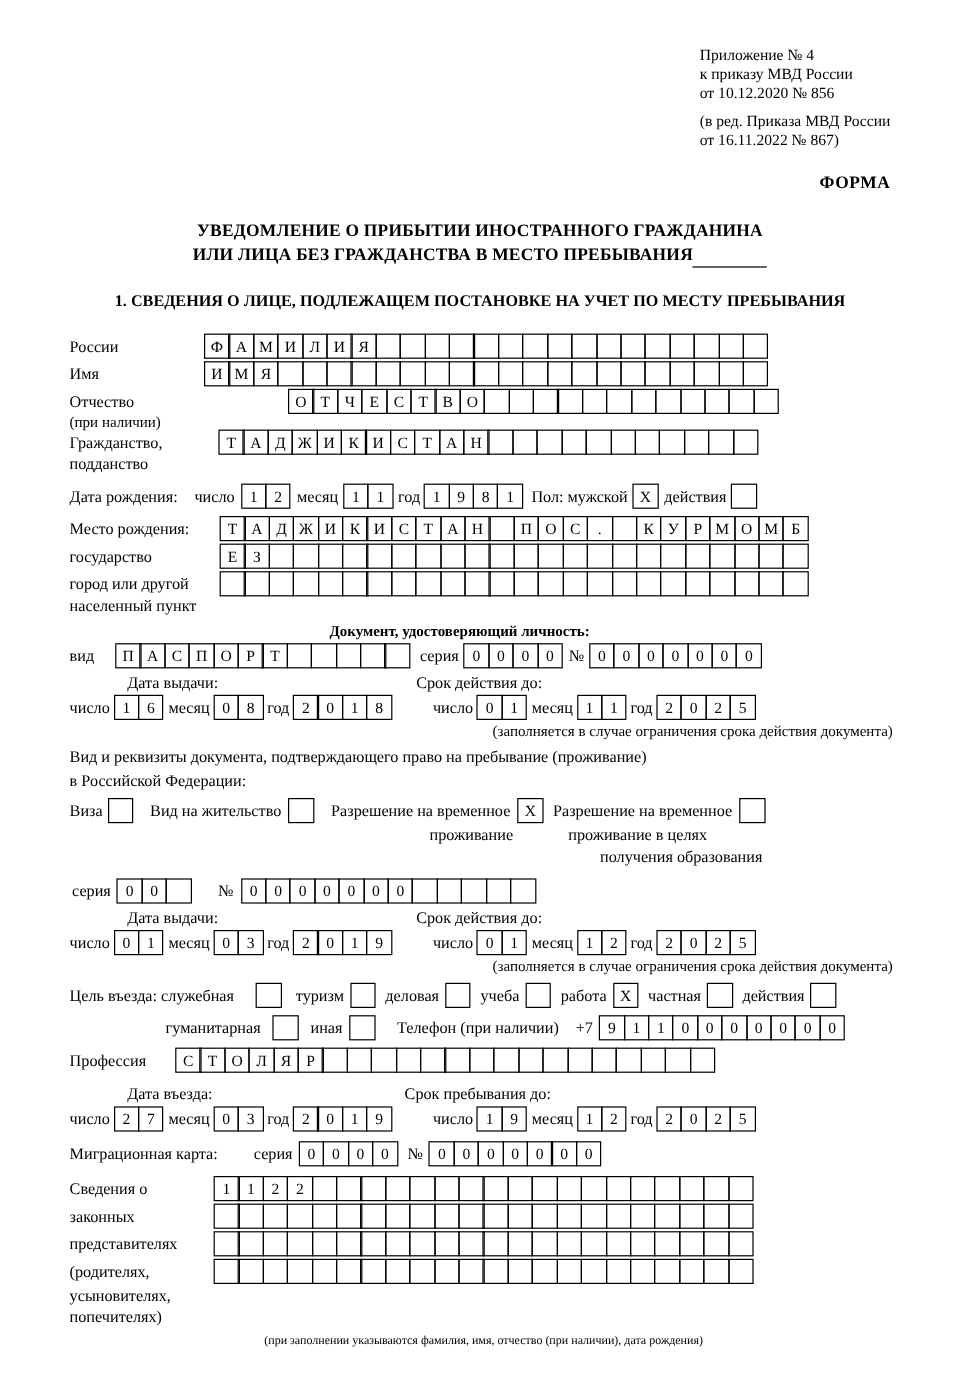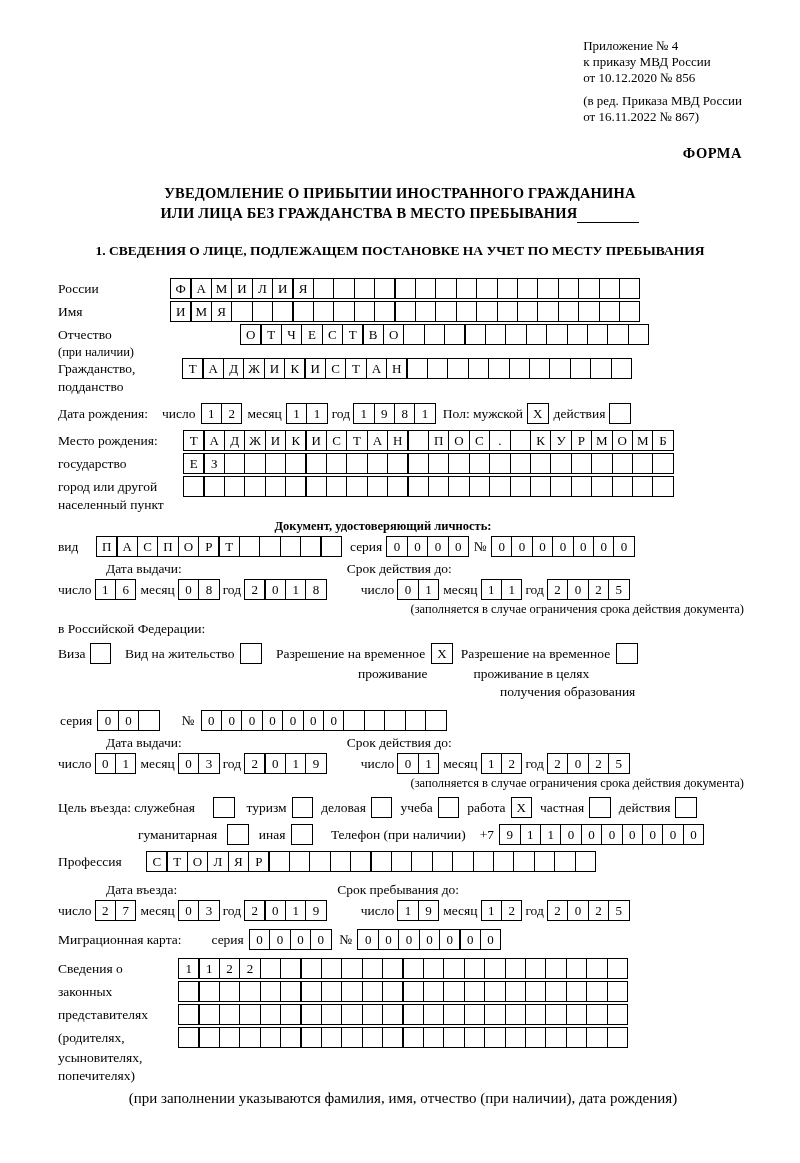--- a/index.html
+++ b/index.html
@@ -122,21 +122,21 @@
   .mt10 { margin-top: 10px; }
   .docheader {
     text-align: center;
     font-size: 12.5px;
     font-weight: bold;
     margin-top: 6px;
     margin-bottom: 2px;
   }
   .bottom-note {
     text-align: center;
-    font-size: 15px;
+    font-size: 10px;
     margin-top: 6px;
   }
 </style>
 </head>
 <body>
 
 <div class="page">
 
   <div class="header-block">
     <div>Приложение № 4</div>
@@ -496,20 +496,21 @@
       <span class="cells" id="id-vyear">
           <span class="cell first">2</span>
           <span class="cell">0</span>
           <span class="cell">2</span>
           <span class="cell">5</span>
         </span>
     </div>
 
     <div class="note mt2" style="padding-right:4px">(заполняется в случае ограничения срока действия документа)</div>
 
+    <div class="mt6">Вид и реквизиты документа, подтверждающего право на пребывание (проживание)</div>
     <div class="mt4">в Российской Федерации:</div>
 
     <div class="flexline mt6">
       <span>Виза</span>
       <span style="width:4px;"></span>
       <span class="box"></span>
       <span style="width:14px;"></span>
       <span>Вид на жительство</span>
       <span style="width:6px;"></span>
       <span class="box"></span>

